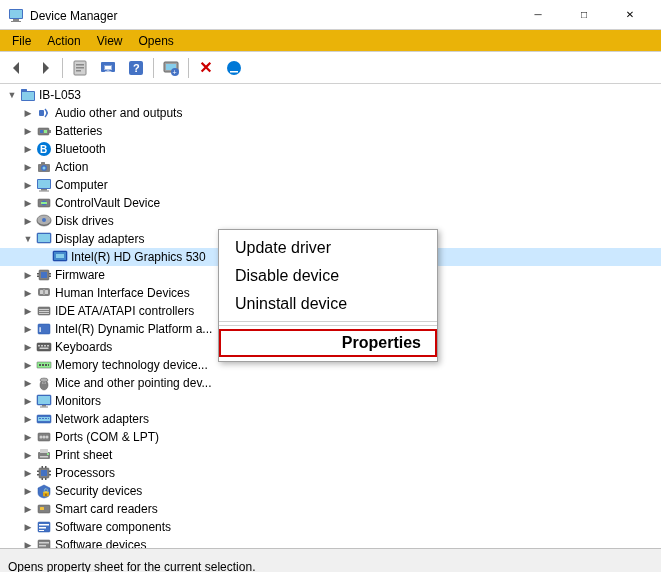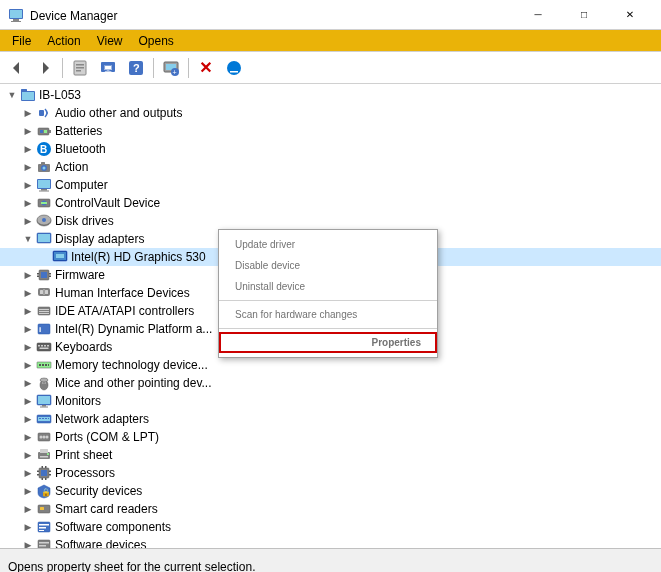--- a/index.html
+++ b/index.html
@@ -163,22 +163,22 @@
       background: #ffffff;
       border: 1px solid #a0a0a0;
       box-shadow: 2px 2px 6px rgba(0,0,0,0.3);
       width: 220px;
       z-index: 100;
       padding: 4px 0;
     }
     .ctx-item {
       padding: 5px 16px;
       cursor: pointer;
-      font-size: 10px;
-      color: #737373;
+      font-size: 16px;
+      color: #000000;
     }
     .ctx-item.highlighted {
       background: #ffffff;
       border: 2px solid #cc0000;
       font-weight: bold;
       padding: 3px 14px;
       text-align: right;
     }
     .ctx-separator {
       height: 1px;
@@ -619,21 +619,20 @@
         </svg>
       </span>
       <span class="tree-label">Software devices</span>
     </div>
 
     <div class="context-menu">
       <div class="ctx-item">Update driver</div>
       <div class="ctx-item">Disable device</div>
       <div class="ctx-item">Uninstall device</div>
       <div class="ctx-separator"></div>
-      <div class="ctx-item">Scan for hardware changes</div>
       <div class="ctx-separator"></div>
       <div class="ctx-item highlighted">Properties</div>
     </div>
 
   </div>
 </div>
 
 <div class="status-bar">
   <span>Opens property sheet for the current selection.</span>
 </div>

